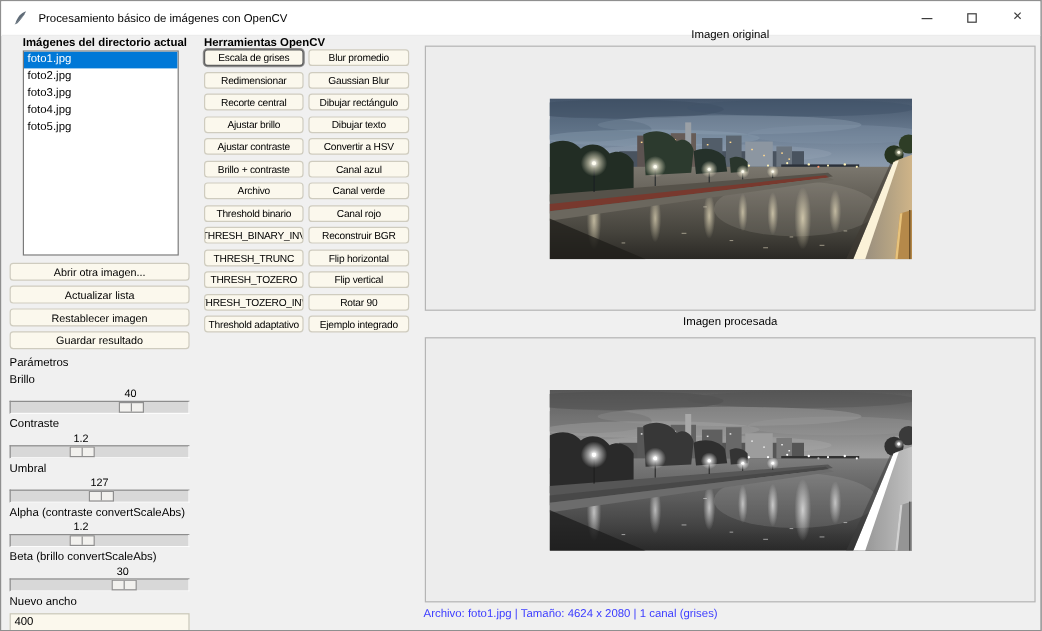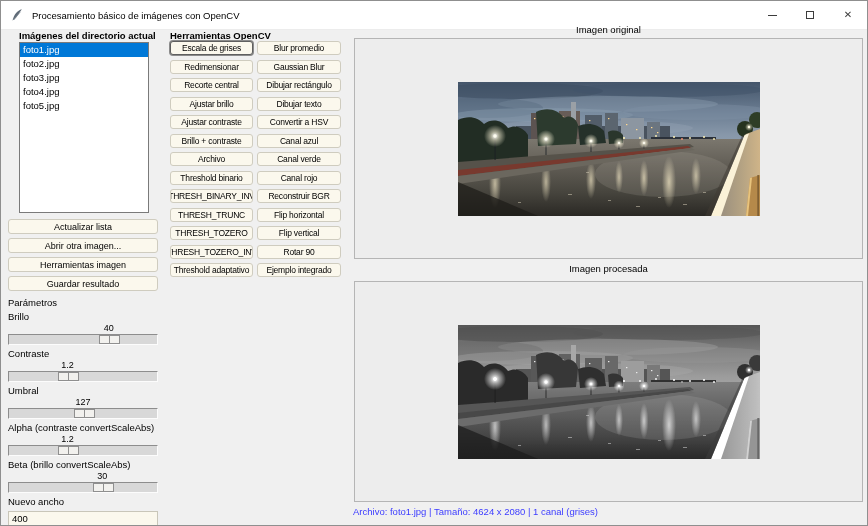--- a/index.html
+++ b/index.html
@@ -225,23 +225,23 @@
 
   <div class="sec-label" style="left:18px;top:29px">Imágenes del directorio actual</div>
   <div class="listbox">
       <div class="file-item selected">foto1.jpg</div>
       <div class="file-item">foto2.jpg</div>
       <div class="file-item">foto3.jpg</div>
       <div class="file-item">foto4.jpg</div>
       <div class="file-item">foto5.jpg</div>
     </div>
   <div class="btn-stack">
+      <button class="btn side-btn">Abrir otra imagen...</button>
       <button class="btn side-btn">Actualizar lista</button>
-      <button class="btn side-btn">Abrir otra imagen...</button>
-      <button class="btn side-btn">Herramientas imagen</button>
+      <button class="btn side-btn">Restablecer imagen</button>
       <button class="btn side-btn">Guardar resultado</button>
     </div>
 
   <div class="params">
     <div class="params-title">Parámetros</div>
     <div>
         <div class="slider-block">
           <div class="plabel">Brillo</div>
           <div class="vrow">
             <div class="svalue" style="left: 80.8px;">40</div>

